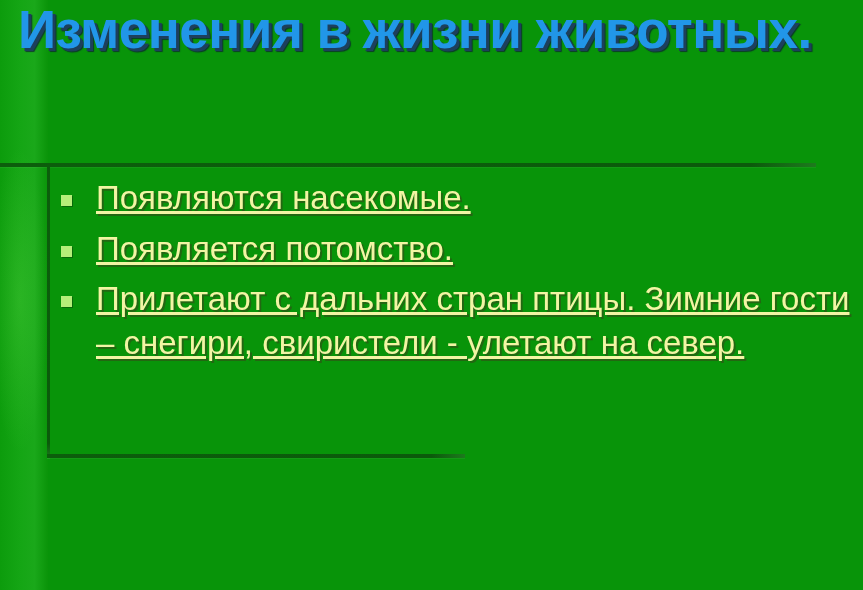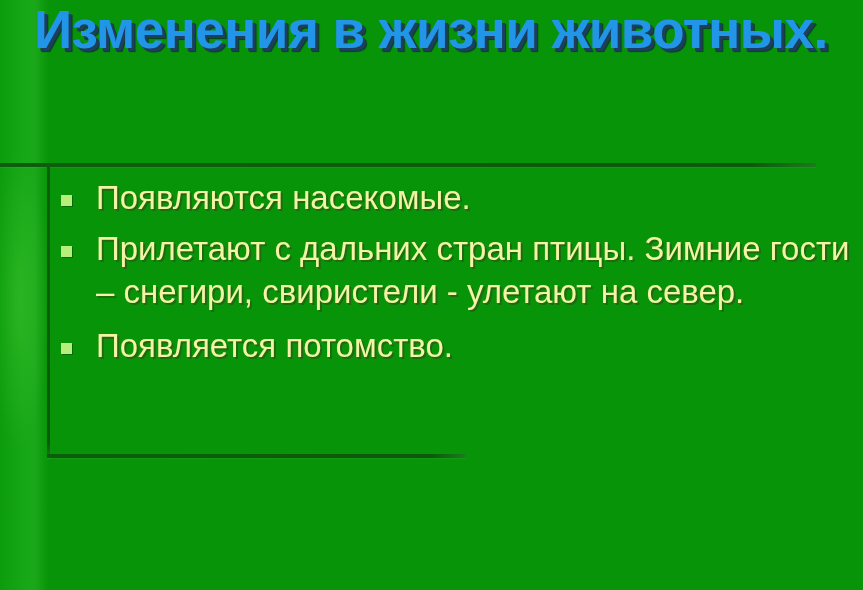--- a/index.html
+++ b/index.html
@@ -53,21 +53,21 @@
     left: 47px;
     top: 163px;
     width: 3px;
     height: 295px;
     background: linear-gradient(to bottom, #0c5e0c 0%, #0b5a0b 95%, #1d7a1d 100%);
   }
 
   
   #title {
     position: absolute;
-    left: 34px;
+    left: 18px;
     top: 2px;
     width: 820px;
     font-size: 53px;
     font-weight: bold;
     line-height: 1.04;
     letter-spacing: -0.5px;
     color: #2196e8;
     text-shadow:
        3px 3px 0 #1d3f5c,
        4px 4px 1px rgba(12,32,48,0.75);
@@ -97,20 +97,21 @@
     box-shadow: 1px 1px 0 rgba(10,70,10,0.55);
   }
   .bullet-text {
     display: block;
     font-size: 33px;
     font-weight: normal;
     line-height: 1.32;
     color: #f2f5a4;
     text-shadow: 2px 2px 0 rgba(40,95,20,0.85);
     white-space: pre-line;
+    text-decoration: underline;
   }
   .gap-3 { margin-bottom: 10px; }
 </style>
 </head>
 <body>
 
 <div id="slide">
 
   <div id="left-band"></div>
   <div id="left-band-glow"></div>
@@ -122,24 +123,24 @@
   <div id="title">Изменения в жизни животных.</div>
 
   <div id="body">
 
     <div class="bullet-row">
       <span class="bullet-mark"></span>
       <span class="bullet-text">Появляются насекомые.</span>
     </div>
 
 
+    <div class="bullet-row">
+      <span class="bullet-mark"></span>
+      <span class="bullet-text">Появляется потомство.</span>
+    </div>
+
     <div class="bullet-row gap-3">
       <span class="bullet-mark"></span>
       <span class="bullet-text">Прилетают с дальних стран птицы. Зимние гости – снегири, свиристели - улетают на север.</span>
-    </div>
-
-    <div class="bullet-row">
-      <span class="bullet-mark"></span>
-      <span class="bullet-text">Появляется потомство.</span>
     </div>
 
   </div>
 </div>
 
 </body></html>

